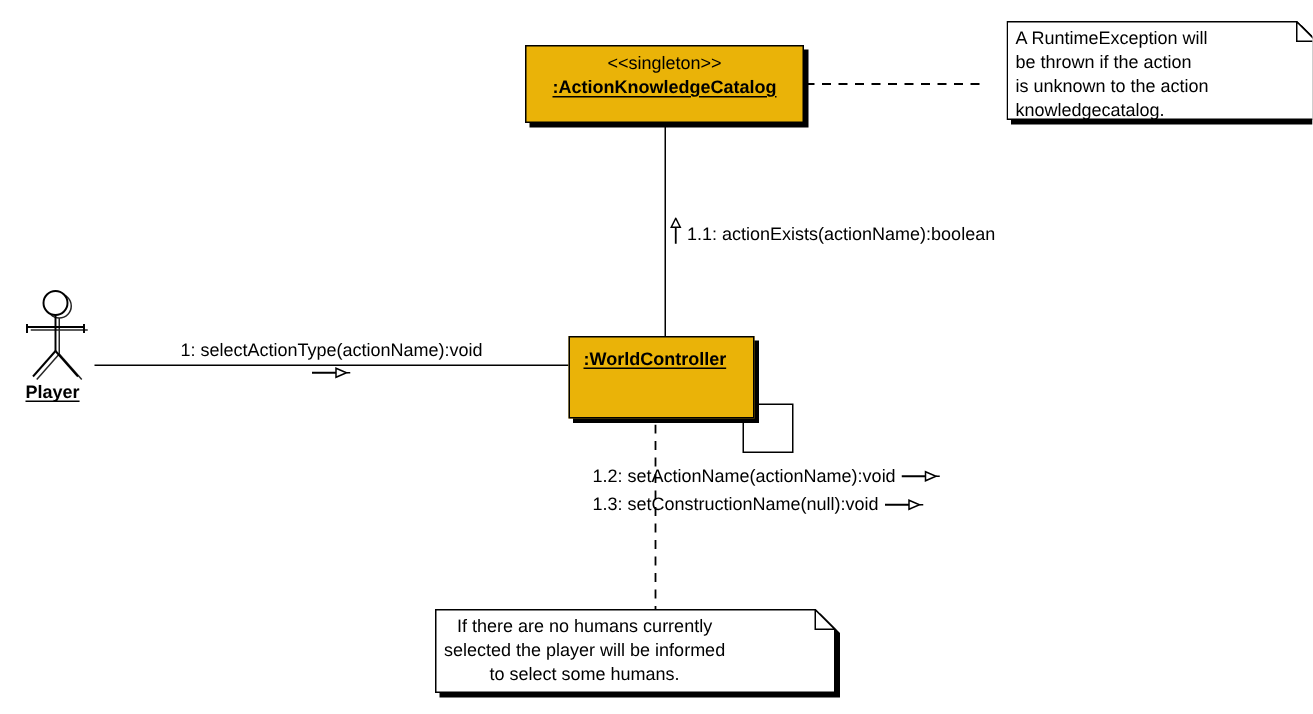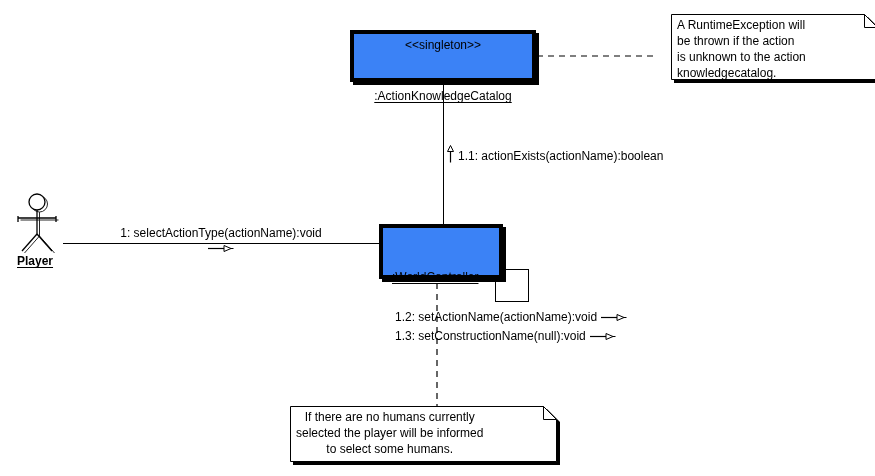--- a/index.html
+++ b/index.html
@@ -12,36 +12,35 @@
     font-family: "Liberation Sans", sans-serif;
     font-size: 12px;
     color: #000;
     overflow: hidden;
   }
   .abs { position: absolute; }
 
   
   .umlbox {
     position: absolute;
-    background: #3b82f6;
-    border: 4px solid #000000;
+    background: #eab308;
+    border: 1px solid #000000;
     box-shadow: 3px 3px 0 0 #000;
     z-index: 2;
   }
   .umlbox .stereotype {
     text-align: center;
     line-height: 16px;
     padding-top: 3px;
   }
   .objname {
-    font-weight: normal;
+    font-weight: bold;
     text-decoration: underline;
     text-underline-offset: 2px;
     line-height: 17px;
-    margin-top: 35px;
   }
   .catalog .objname { text-align: center; }
   .world .objname { padding: 6px 0 0 9px; }
 
   
   .hline { position: absolute; height: 1px; background: #000; z-index: 0; }
   .vline { position: absolute; width: 1px; background: #000; z-index: 0; }
   .selfloop {
     position: absolute;
     border: 1px solid #000;

